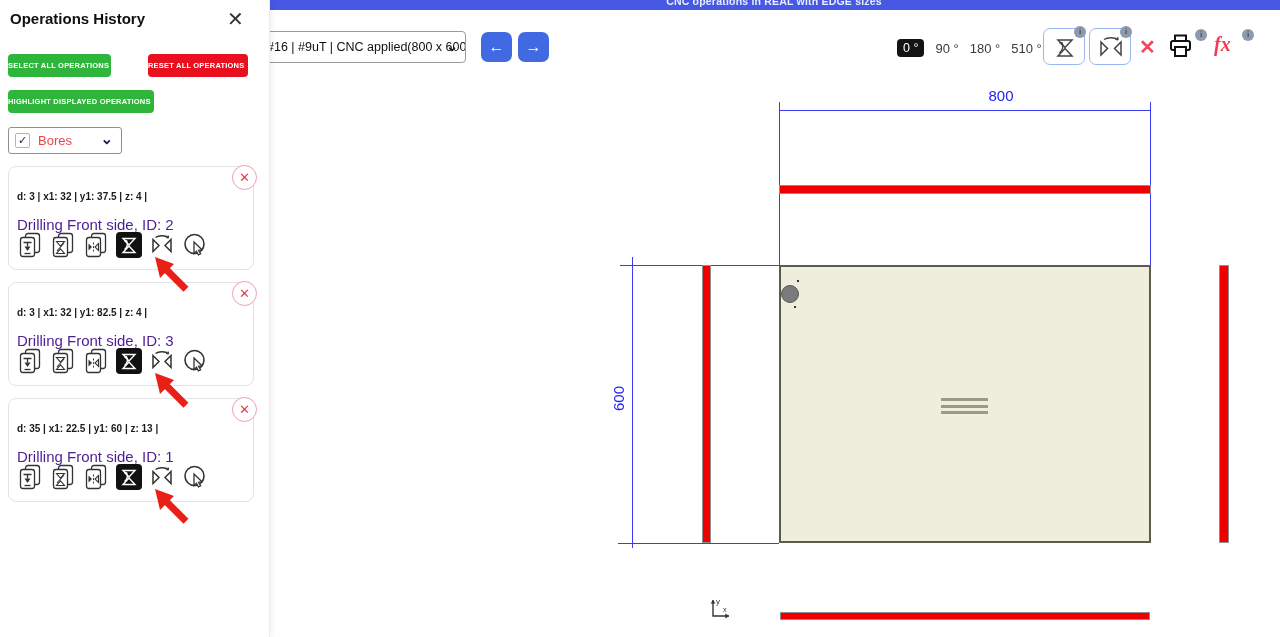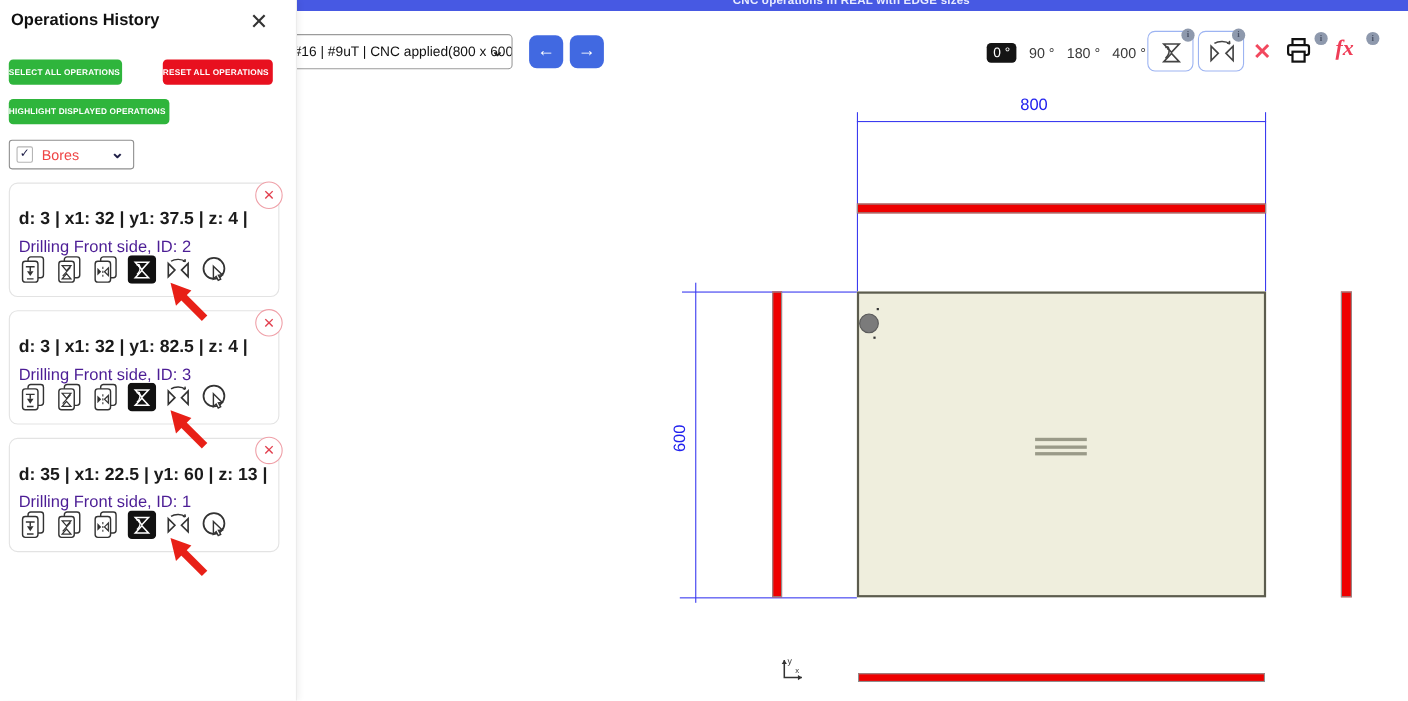--- a/index.html
+++ b/index.html
@@ -70,21 +70,21 @@
 
   #filter-select { left:8px; top:127px; width:114px; height:27px; border:1px solid #8f8f8f;
                    border-radius:3px; display:flex; align-items:center; cursor:pointer; background:#fff; }
   #filter-check { margin-left:6px; width:15px; height:15px; border:1px solid #b5b5b5; border-radius:2px;
                   font-size:11px; line-height:13px; text-align:center; color:#1d1d46; }
   #filter-label { margin-left:8px; font-size:13px; color:#ef4444; }
   #filter-chev  { position:absolute; right:8px; top:2px; font-size:15px; font-weight:bold; color:#1d1d46; }
 
   .opcard { left:8px; width:246px; height:104px; border:1px solid #e3e3e3; border-radius:8px;
             background:#fff; overflow:visible; }
-  .opcard .vals { position:absolute; left:8px; top:24px; font-size:16px; font-weight:bold; color:#1b1b1b;
+  .opcard .vals { position:absolute; left:8px; top:24px; font-size:10px; font-weight:bold; color:#1b1b1b;
                   white-space:nowrap; }
   .opcard .sub  { position:absolute; left:8px; top:49px; font-size:15px; color:#4c1d95; }
   .opcard .icons { position:absolute; left:8px; top:65px; display:flex; gap:7px; align-items:center; }
   .icbtn { width:26px; height:26px; cursor:pointer; }
   .xcirc { position:absolute; right:-4px; top:-2px; width:25px; height:25px; border:1px solid #efa0a8;
            border-radius:50%; background:#fff; color:#e2404f; font-size:13px; line-height:23px;
            text-align:center; cursor:pointer; }
   .redarrow { position:absolute; left:132px; top:80px; z-index:5; pointer-events:none; }
   #card-0 { top:166px; } #card-1 { top:282px; } #card-2 { top:398px; }
 </style>
@@ -105,21 +105,21 @@
     <span>←</span>
   </button>
   <button id="nav-forward" class="abs navbtn">
     <span>→</span>
   </button>
 
   <div id="rotation-group" class="abs">
     <span class="rot sel">0 °</span>
     <span class="rot">90 °</span>
     <span class="rot">180 °</span>
-    <span class="rot">400 °</span>
+    <span class="rot">510 °</span>
     <span class="ibadge">i</span>
   </div>
 
   <div id="flip-v-button" class="abs flipbtn">
     <svg width="30" height="30" viewBox="0 0 30 30">
       <path d="M8 7 h14 l-7 7.5 z" fill="none" stroke="#444" stroke-width="1.5"></path>
       <path d="M8 23 h14 l-7 -7.5 z" fill="none" stroke="#444" stroke-width="1.5"></path>
       <path d="M9.5 20 A 8.5 8.5 0 0 0 12 9.5" fill="none" stroke="#444" stroke-width="1.4"></path>
       <path d="M12 9.5 l-2.6 .6 M12 9.5 l-.5 2.6" fill="none" stroke="#444" stroke-width="1.4"></path>
     </svg>
@@ -142,21 +142,21 @@
       <path d="M8 9 V3.5 h11 V9" fill="none" stroke="#111" stroke-width="2"></path>
       <rect x="4" y="9" width="19" height="9" rx="2" fill="none" stroke="#111" stroke-width="2"></rect>
       <rect x="8" y="15" width="11" height="9" fill="#fff" stroke="#111" stroke-width="2"></rect>
     </svg>
   </div>
   <span id="print-badge" class="abs ibadge">i</span>
 
   <div id="fx-button" class="abs">fx</div>
   <span id="fx-badge" class="abs ibadge">i</span>
 
-  <div class="abs dimlabel" style="left:918px; top:87px; width:44px; text-align:center;">800</div>
+  <div class="abs dimlabel" style="left:979px; top:87px; width:44px; text-align:center;">800</div>
   <div class="abs bluline" style="left:779px; top:110px; width:372px; height:1px;"></div>
   <div class="abs bluline" style="left:779px; top:102px; width:1px; height:163px;"></div>
   <div class="abs bluline" style="left:1150px; top:102px; width:1px; height:163px;"></div>
 
   <div class="abs dimlabel" style="left:600px; top:390px; width:36px; text-align:center; transform:rotate(-90deg);">600</div>
   <div class="abs bluline" style="left:632px; top:257px; width:1px; height:291px;"></div>
   <div class="abs bluline" style="left:620px; top:265px; width:159px; height:1px;"></div>
   <div class="abs bluline" style="left:618px; top:543px; width:161px; height:1px;"></div>
 
   <div class="abs redbar" style="left:779px; top:185px; width:372px; height:9px;"></div>

